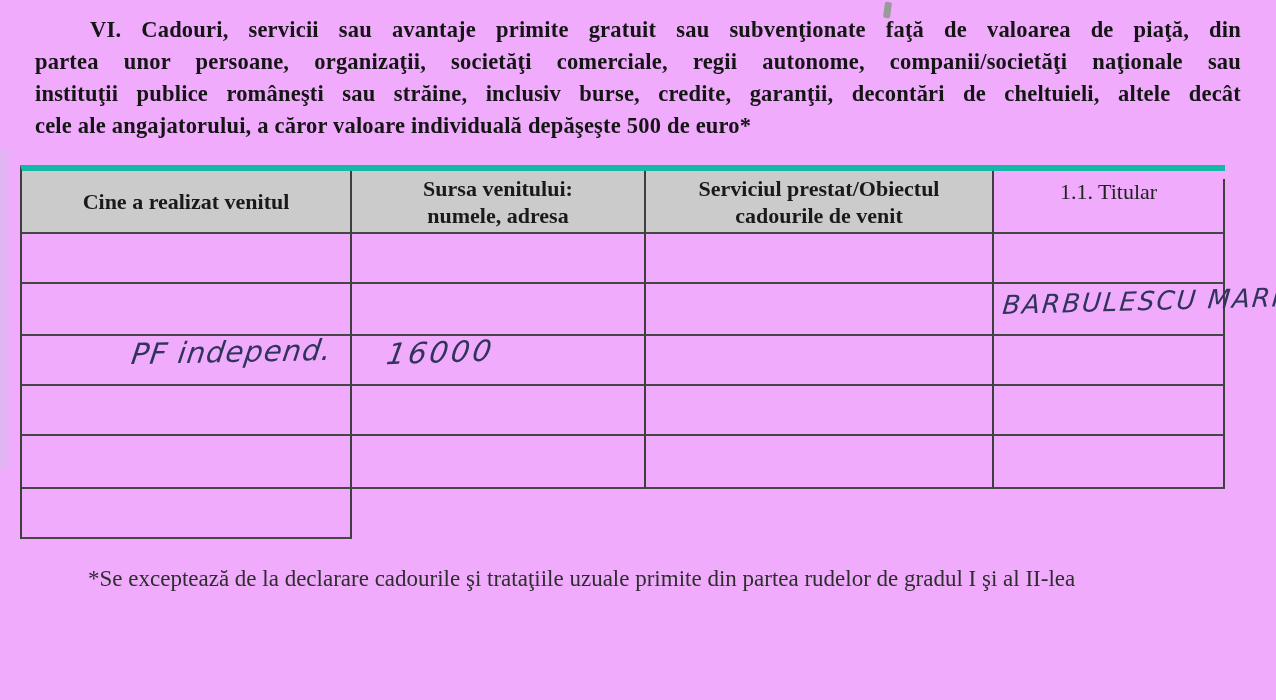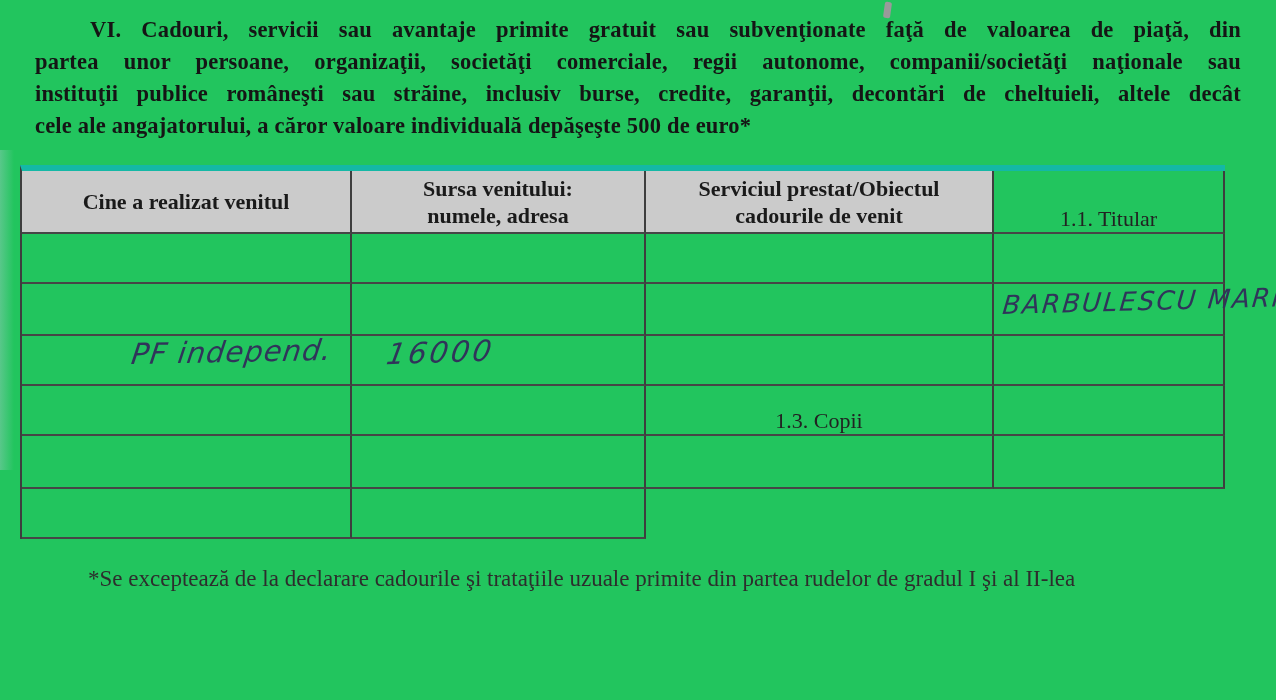--- a/index.html
+++ b/index.html
@@ -4,21 +4,21 @@
 <style>
   html, body {
     margin: 0;
     padding: 0;
     background: #ffffff;
   }
   .page {
     position: relative;
     width: 1276px;
     height: 700px;
-    background: #22c55e;
+    background: #f0abfc;
     overflow: hidden;
     font-family: "Liberation Serif", serif;
     color: #1b1b1b;
   }
   
   .artifact-dash {
     position: absolute;
     left: 884px;
     top: 2px;
     width: 7px;
@@ -78,24 +78,25 @@
     justify-content: center;
     align-items: center;
     font-weight: bold;
     font-size: 22px;
     line-height: 27px;
     color: #1a1a1a;
     text-align: center;
   }
   .lbl {
     display: flex;
-    align-items: flex-end;
+    align-items: flex-start;
     justify-content: center;
     font-size: 22px;
     color: #222222;
+    margin-top: 8px;
   }
 
   
   .hw {
     position: absolute;
     font-family: "DejaVu Sans", sans-serif;
     font-style: italic;
     color: #30345a;
     white-space: nowrap;
     z-index: 5;
@@ -186,23 +187,20 @@
     </div>
     <div class="cell">
       <span class="hw hw-income">16000</span>
     </div>
 
     <div class="cell"></div>
     <div class="cell"></div>
     <div class="cell"></div>
     <div class="cell"></div>
 
-    <div class="cell lbl">
-      <span>1.3. Copii</span>
-    </div>
     <div class="cell"></div>
     <div class="cell"></div>
     <div class="cell"></div>
 
     <div class="cell"></div>
     <div class="cell"></div>
     <div class="cell"></div>
     <div class="cell"></div>
 
   </div>

